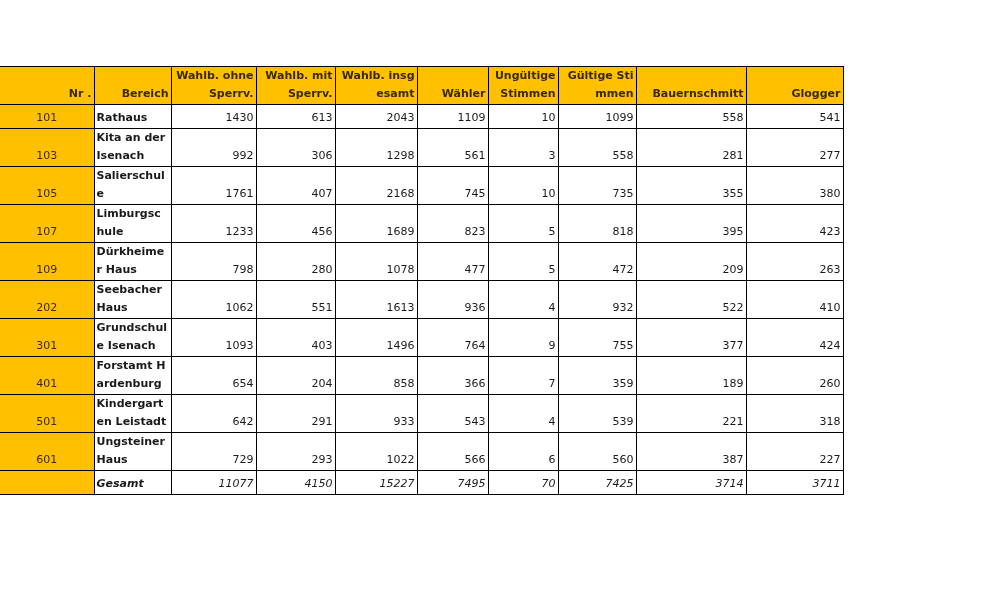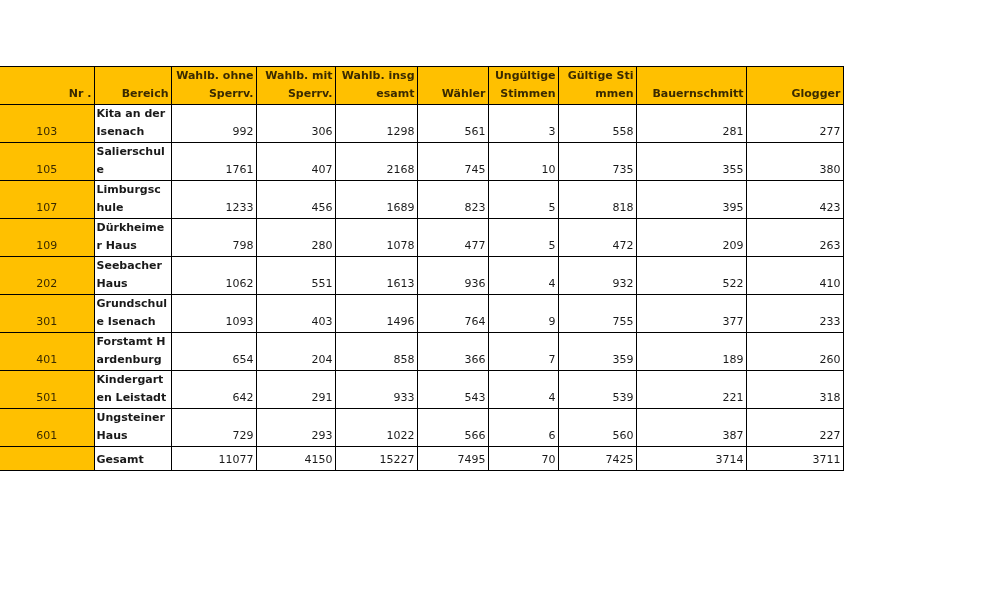--- a/index.html
+++ b/index.html
@@ -49,21 +49,21 @@
       font-weight: bold;
       text-align: left;
       color: #1a1a1a;
     }
     td.num {
       text-align: right;
       color: #1a1a1a;
     }
     tr.single td { height: 22px; }
     tr.double td { height: 36px; }
-    tr.total td { height: 22px; }
+    tr.total td { height: 22px; font-style: italic; }
   </style>
 </head>
 <body>
 
 <div class="sheet">
   <table>
     <colgroup>
       <col style="width:94px">
       <col style="width:77px">
       <col style="width:85px">
@@ -83,20 +83,32 @@
         <th>Wahlb. mit Sperrv.</th>
         <th>Wahlb. insgesamt</th>
         <th>Wähler</th>
         <th>Ungültige Stimmen</th>
         <th>Gültige Stimmen</th>
         <th>Bauernschmitt</th>
         <th>Glogger</th>
       </tr>
     </thead>
     <tbody>
+      <tr class="single">
+        <td class="nr">101</td>
+        <td class="name">Rathaus</td>
+        <td class="num">1430</td>
+        <td class="num">613</td>
+        <td class="num">2043</td>
+        <td class="num">1109</td>
+        <td class="num">10</td>
+        <td class="num">1099</td>
+        <td class="num">558</td>
+        <td class="num">541</td>
+      </tr>
       <tr class="double">
         <td class="nr">103</td>
         <td class="name">Kita an der Isenach</td>
         <td class="num">992</td>
         <td class="num">306</td>
         <td class="num">1298</td>
         <td class="num">561</td>
         <td class="num">3</td>
         <td class="num">558</td>
         <td class="num">281</td>
@@ -153,21 +165,21 @@
       <tr class="double">
         <td class="nr">301</td>
         <td class="name">Grundschule Isenach</td>
         <td class="num">1093</td>
         <td class="num">403</td>
         <td class="num">1496</td>
         <td class="num">764</td>
         <td class="num">9</td>
         <td class="num">755</td>
         <td class="num">377</td>
-        <td class="num">233</td>
+        <td class="num">424</td>
       </tr>
       <tr class="double">
         <td class="nr">401</td>
         <td class="name">Forstamt Hardenburg</td>
         <td class="num">654</td>
         <td class="num">204</td>
         <td class="num">858</td>
         <td class="num">366</td>
         <td class="num">7</td>
         <td class="num">359</td>

